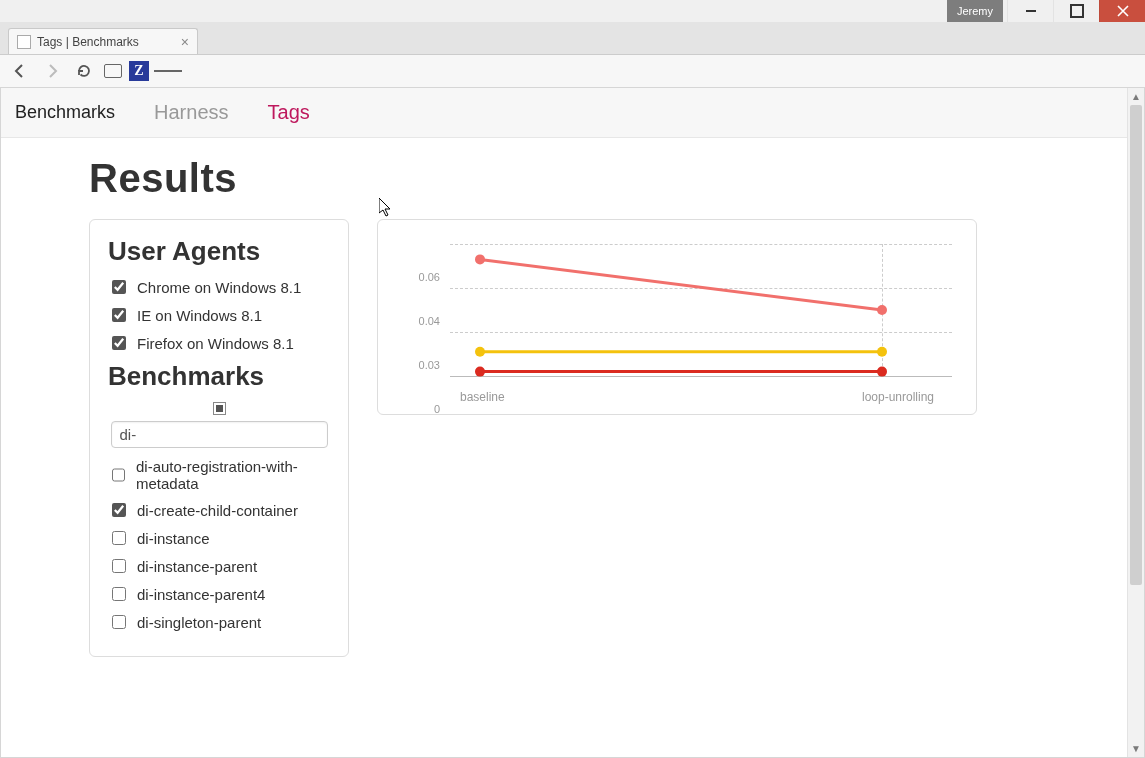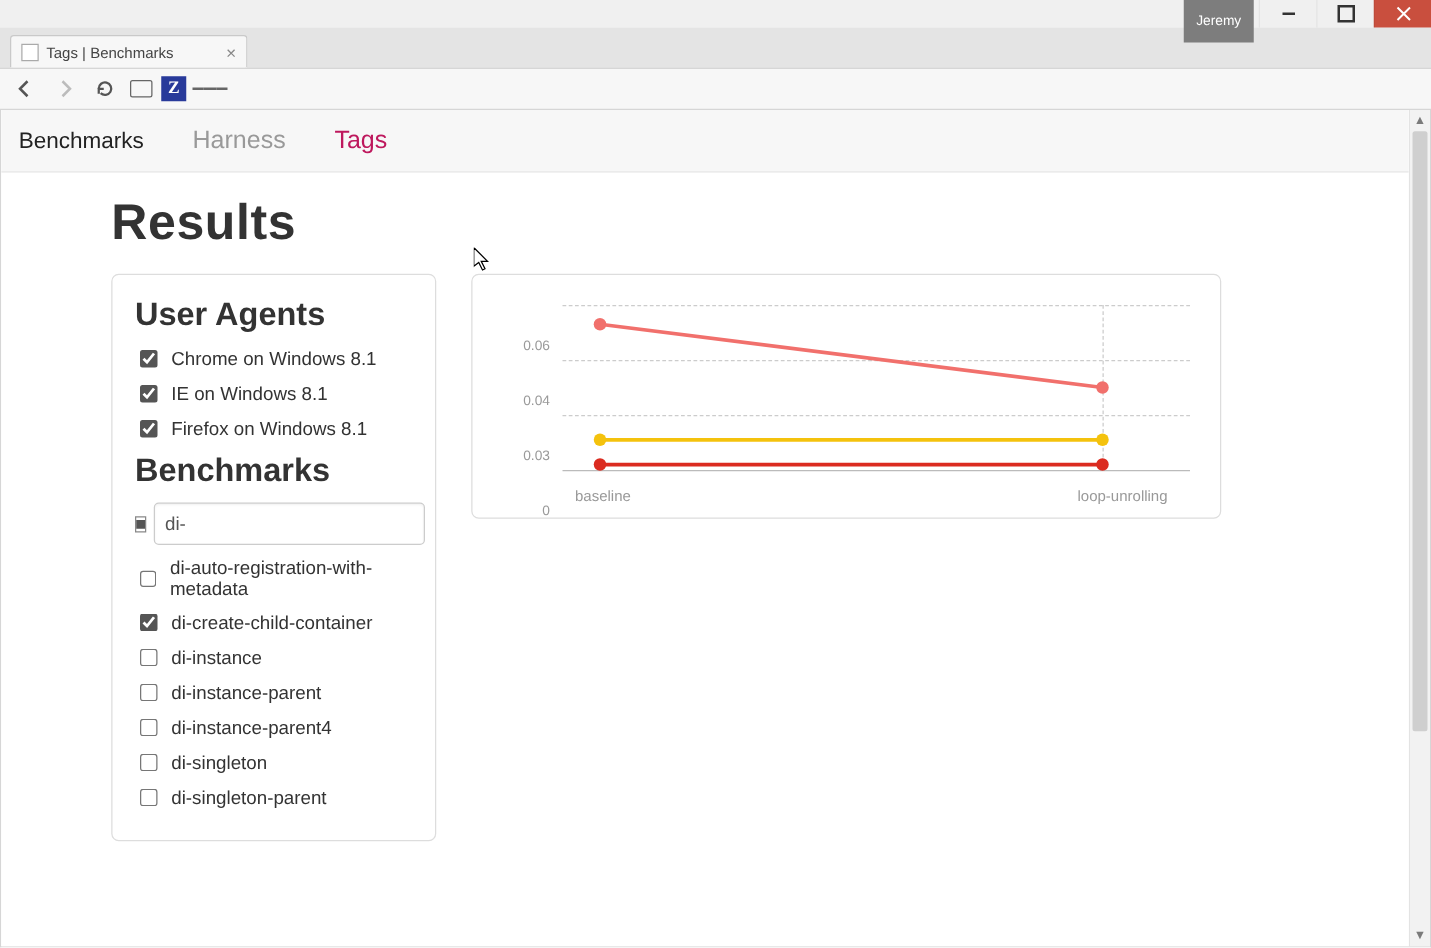--- a/index.html
+++ b/index.html
@@ -1,21 +1,21 @@
 <!DOCTYPE html>
 <html><head>
 <meta charset="utf-8">
 <style>
   * { box-sizing: border-box; }
   html, body { margin:0; padding:0; font-family: Arial, Helvetica, sans-serif; }
   body { background:#fff; width:1145px; height:758px; overflow:hidden; position:relative; }
 
   
   .titlebar { height:22px; background:#f0f0f0; display:flex; justify-content:flex-end; align-items:stretch; border-bottom:0px; }
-  .user-badge { background:#7d7d7d; color:#fff; font-size:11px; padding:3px 10px; height:34px; display:flex; align-items:center; margin-right:4px;}
+  .user-badge { background:#7d7d7d; color:#fff; font-size:11px; padding:3px 10px; height:22px; display:flex; align-items:center; margin-right:4px;}
   .win-btn { width:46px; display:flex; align-items:center; justify-content:center; font-size:12px; color:#333; border-left:1px solid rgba(0,0,0,0.05);}
   .win-min::before { content:""; display:block; width:10px; height:2px; background:#333; }
   .win-max::before { content:""; display:block; width:10px; height:10px; border:2px solid #333; }
   .win-close { background:#c94f3e; color:#fff; }
   .win-close svg { width:12px; height:12px; }
 
   
   .tabstrip { height:32px; background:#e4e4e4; display:flex; align-items:flex-end; padding-left:8px; }
   .tab { background:#f7f7f7; border:1px solid #c9c9c9; border-bottom:none; height:26px; width:190px; border-radius:3px 3px 0 0; display:flex; align-items:center; padding:0 8px; font-size:12px; color:#444; position:relative; }
   .tab .favicon { width:14px; height:14px; border:1px solid #aaa; margin-right:6px; background:#fff; }
@@ -54,21 +54,21 @@
   
   .page { padding: 10px 0 0 88px; }
   h1.results { font-size:40px; font-weight:600; color:#333; margin:8px 0 18px 0; letter-spacing:.5px;}
   .layout { display:flex; gap:28px; align-items:flex-start; }
   .panel { border:1px solid #ddd; border-radius:6px; padding:16px 18px; }
   .sidebar { width:260px; }
   .sidebar h2 { font-size:26px; margin:0 0 10px 0; color:#333; font-weight:600;}
   .chk-row { display:flex; align-items:center; gap:8px; font-size:15px; color:#333; margin:8px 0;}
   .chk-row input[type=checkbox] { width:14px; height:14px; accent-color:#555;}
   .bench-head { margin-top:20px;}
-  .filter-row { display:flex; align-items:center; gap:6px; margin:6px 0 10px 0;}
+  .filter-row { display:flex; align-items:center; gap:6px; margin:6px 0 10px 0;flex-direction:column;}
   .tri-state { width:13px; height:13px; border:1px solid #888; display:flex; align-items:center; justify-content:center; }
   .tri-state::after { content:""; width:7px; height:7px; background:#555;}
   .filter-input { flex:1; height:34px; border:1px solid #ccc; border-radius:4px; padding:4px 8px; font-size:15px; color:#555; box-shadow: inset 0 1px 2px rgba(0,0,0,.06);}
 
   .chart-panel { width:600px; height:196px; padding:14px 14px 10px 14px; }
   .chart-area { position:relative; width:100%; height:100%; }
   .y-label { position:absolute; right:calc(100% - 48px); font-size:11px; color:#999; transform:translateY(-50%); text-align:right; width:40px;margin-top:33px;}
   .grid-line { position:absolute; left:58px; right:10px; border-top:1px dashed #ccc; }
   .axis-line { position:absolute; left:58px; right:10px; border-top:1px solid #bbb; }
   .x-label { position:absolute; bottom:0; font-size:12px; color:#999; }
@@ -177,24 +177,20 @@
                 <input type="checkbox" style="">
                 <span>di-instance</span>
               </label>
               <label class="chk-row">
                 <input type="checkbox" style="">
                 <span>di-instance-parent</span>
               </label>
               <label class="chk-row">
                 <input type="checkbox" style="">
                 <span>di-instance-parent4</span>
-              </label>
-              <label class="chk-row">
-                <input type="checkbox" style="">
-                <span>di-singleton</span>
               </label>
               <label class="chk-row">
                 <input type="checkbox" style="">
                 <span>di-singleton-parent</span>
               </label>
             </div>
         </div>
 
         <div class="panel chart-panel">
           <div class="chart-area" id="chart-area">

